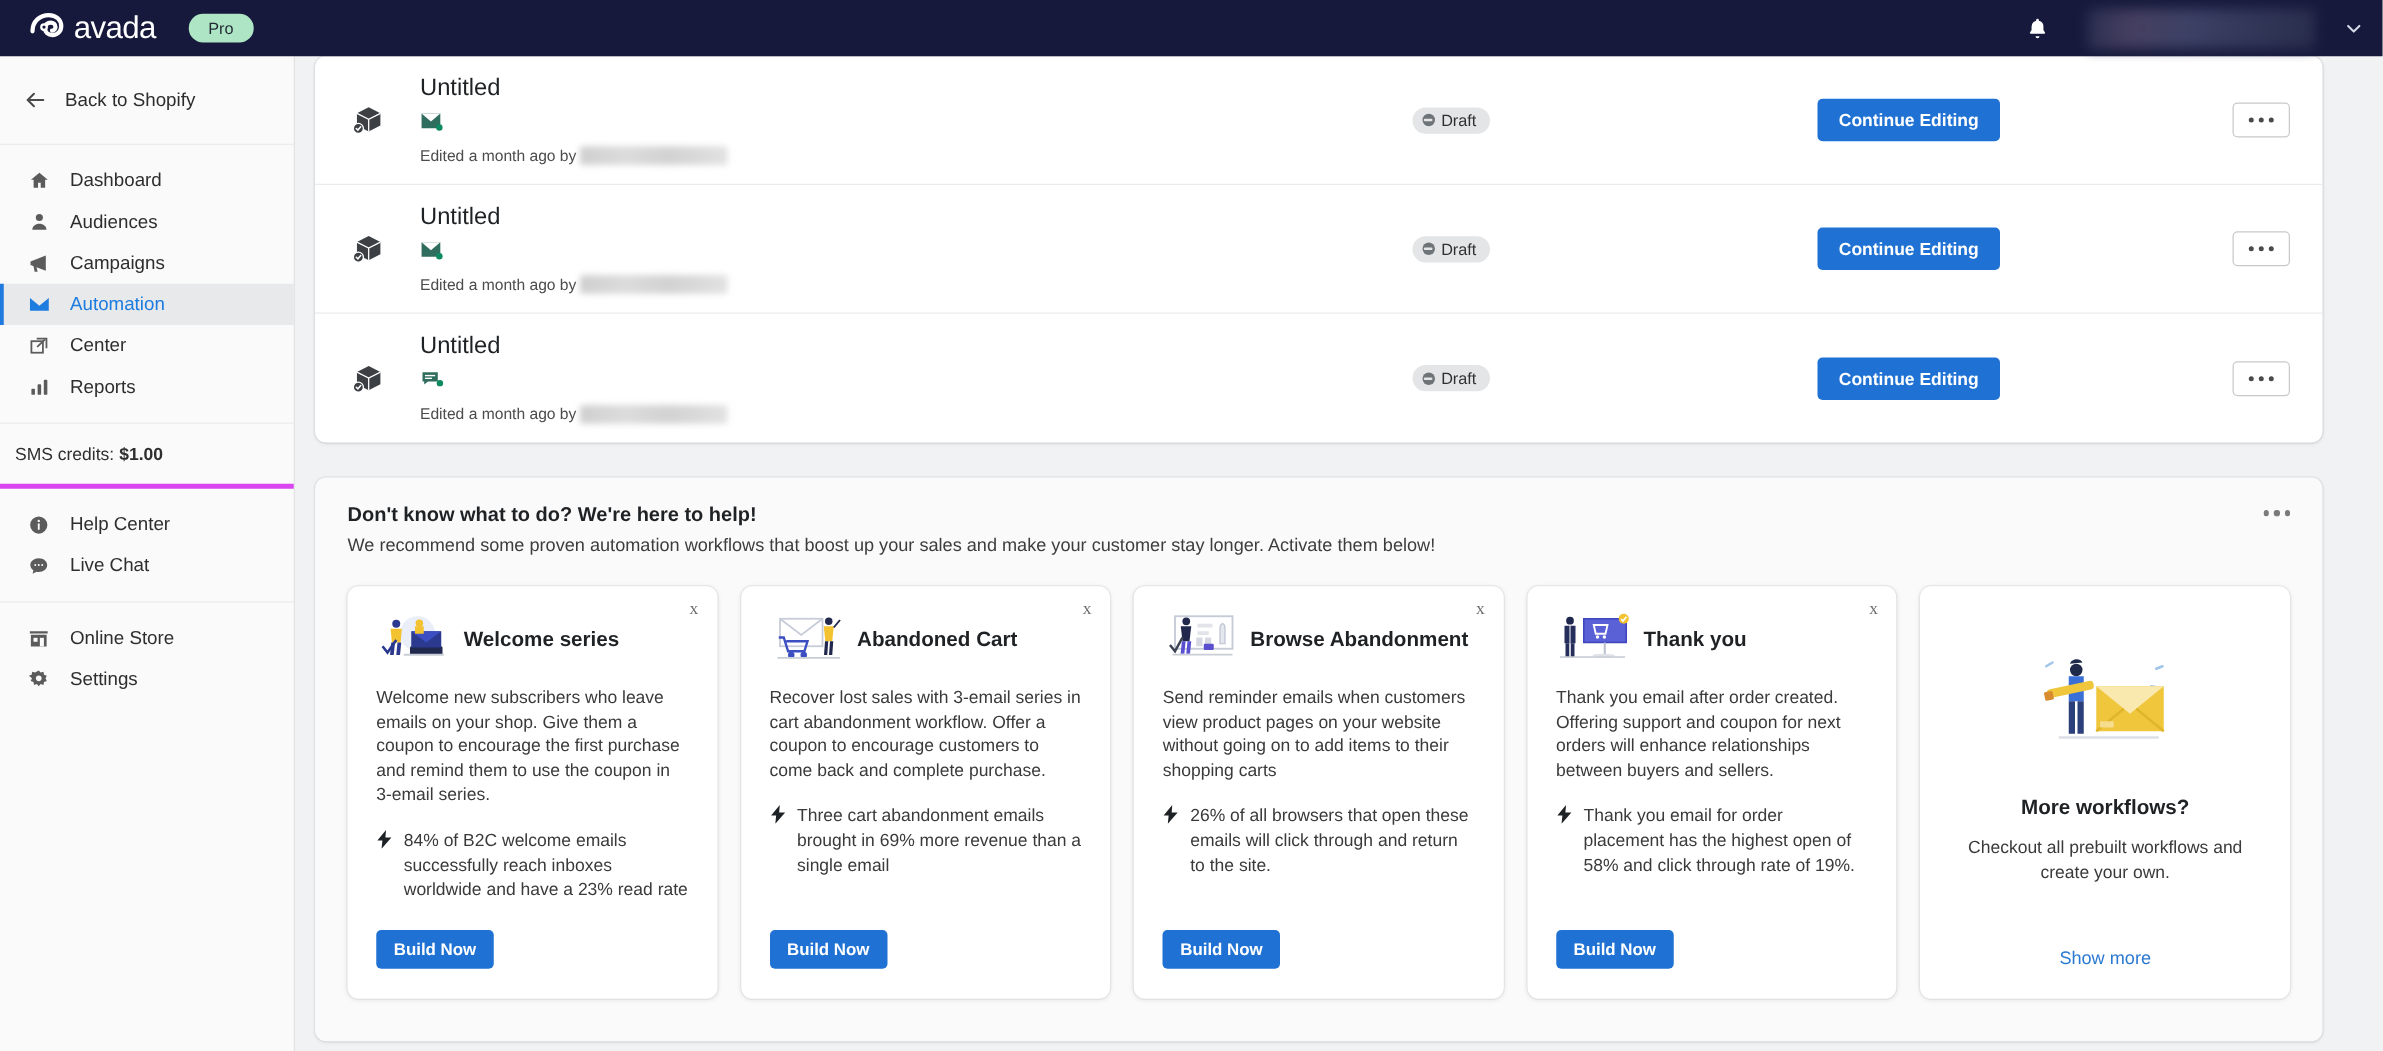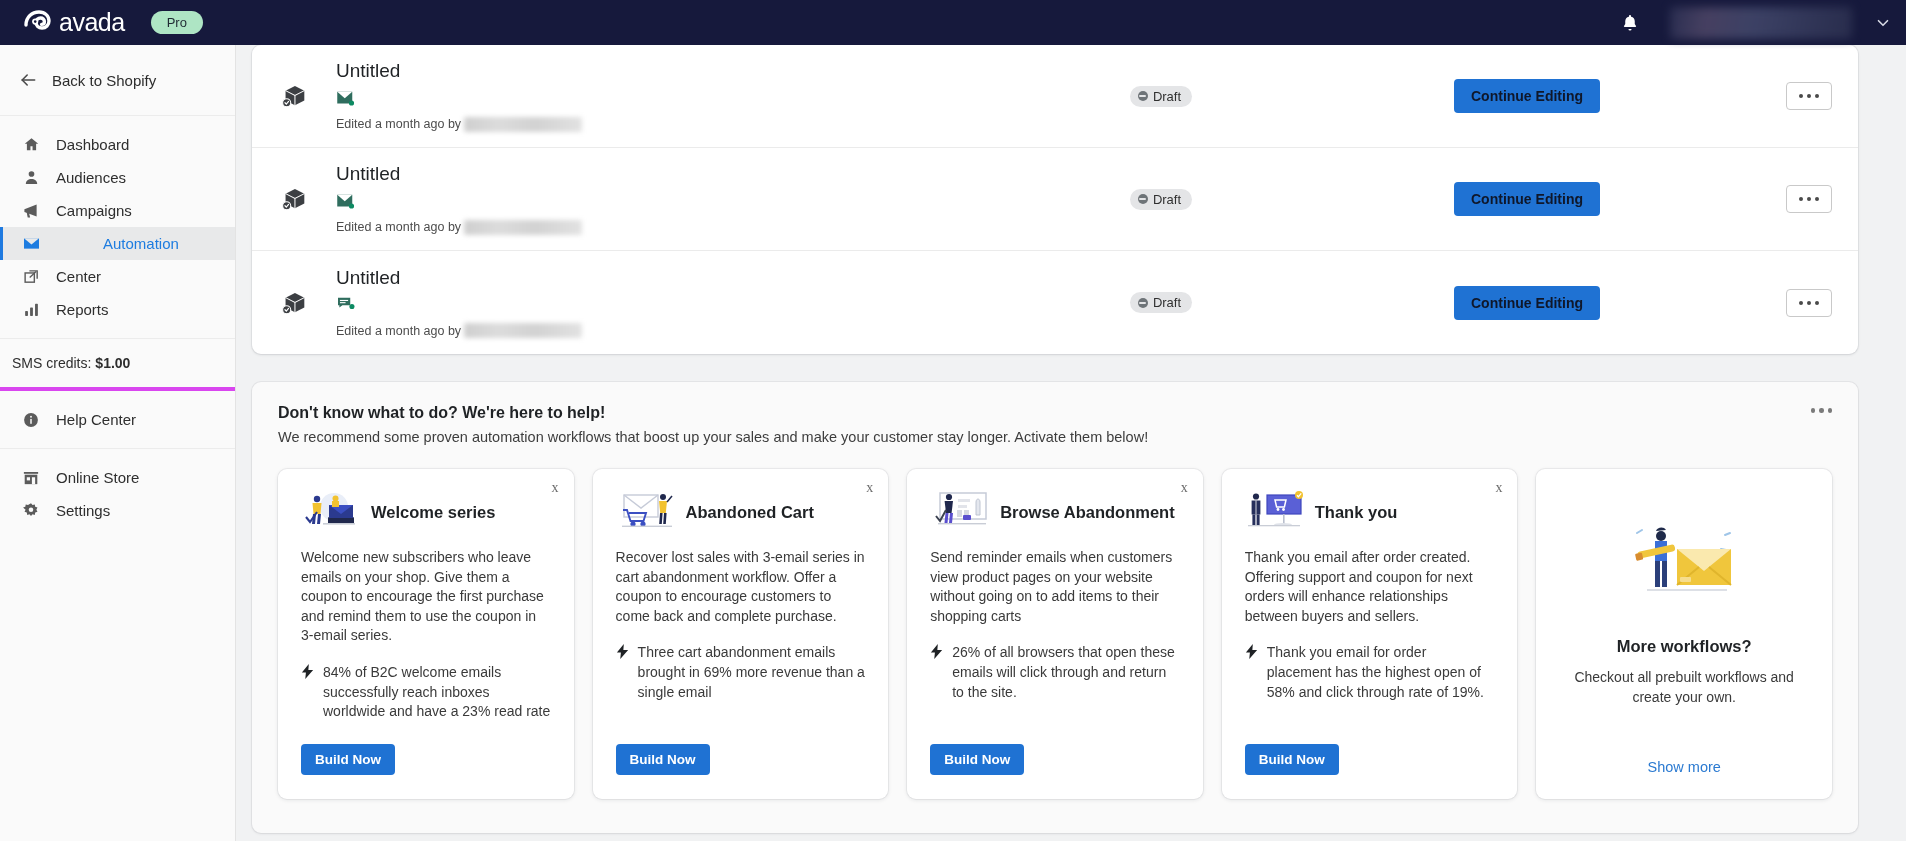--- a/index.html
+++ b/index.html
@@ -61,21 +61,21 @@
   .nav-item {
     display: flex; align-items: center;
     height: 33px; padding-left: 20px; position: relative;
     cursor: pointer;
   }
   .nav-item .ic {
     width: 22px; display: flex; align-items: center; justify-content: center;
     color: #5b5b5b; margin-right: 14px;
   }
   .nav-item .lbl { font-size: 15px; color: #2e2e2e; }
-  .nav-item.active { background: #e8e9ea; gap: 47px; }
+  .nav-item.active { background: #e8e9ea; }
   .nav-item.active::before {
     content:""; position:absolute; left:0; top:0; bottom:0; width:3px;
     background:#1f7ae0;
   }
   .nav-item.active .ic { color: #1d7ce0; }
   .nav-item.active .lbl { color: #1d7ce0; }
   .sms-row {
     height: 52px; display:flex; align-items:center;
     padding-left: 12px; font-size: 14px; color:#2e2e2e;
     border-bottom: 4px solid #d946ef;
@@ -124,21 +124,21 @@
   .badge .dot {
     width: 10px; height: 10px; border-radius: 50%;
     background: #6e7478; position: relative; display:inline-block;
   }
   .badge .dot::after {
     content:""; position:absolute; left:1.5px; top:4px;
     width:7px; height:2px; background:#e4e5e7; border-radius:1px;
   }
   .wf-action { flex: 1 1 auto; display:flex; justify-content:center; }
   .btn-primary {
-    background: #1f72d3; color:#0f172a; border:none;
+    background: #1f72d3; color:#ffffff; border:none;
     border-radius: 4px; padding: 9px 17px;
     font-size: 14px; font-weight: 700; cursor:pointer;
     font-family: "Liberation Sans", sans-serif;
   }
   .kebab {
     width: 46px; height: 28px;
     border: 1px solid #c9c9c9; border-radius: 4px;
     background:#fff; display:flex; align-items:center; justify-content:center;
     gap: 4px; cursor:pointer; margin-left: 18px;
   }
@@ -322,20 +322,31 @@
   <div class="nav-group">
     <div class="nav-item">
       <span class="ic">
         <svg width="18" height="18" viewBox="0 0 24 24" fill="currentColor">
           <circle cx="12" cy="12" r="9.2"></circle>
             <rect x="11" y="10.2" width="2" height="7" fill="#fafafa" rx="1"></rect>
             <circle cx="12" cy="7.6" r="1.25" fill="#fafafa"></circle>
         </svg>
       </span>
       <span class="lbl">Help Center</span>
+    </div>
+    <div class="nav-item">
+      <span class="ic">
+        <svg width="18" height="18" viewBox="0 0 24 24" fill="currentColor">
+          <path d="M12 3.4c-5 0-9 3.2-9 7.2 0 2.3 1.3 4.3 3.3 5.6l-.9 3.9 4.2-2.3c.8.15 1.6.23 2.4.23 5 0 9-3.2 9-7.4S17 3.4 12 3.4z"></path>
+          <circle cx="8.3" cy="10.6" r="1.05" fill="#fafafa"></circle>
+            <circle cx="12" cy="10.6" r="1.05" fill="#fafafa"></circle>
+            <circle cx="15.7" cy="10.6" r="1.05" fill="#fafafa"></circle>
+        </svg>
+      </span>
+      <span class="lbl">Live Chat</span>
     </div>
   </div>
 
   <div class="nav-group" style="border-bottom:none;">
     <div class="nav-item">
       <span class="ic">
         <svg width="18" height="18" viewBox="0 0 24 24" fill="currentColor">
           <rect x="2.5" y="4" width="19" height="2.4"></rect>
             <path d="M3.6 7.6h16.8v12.6H3.6z"></path>
             <rect x="6.4" y="11" width="4.3" height="4.2" fill="#fafafa"></rect>

